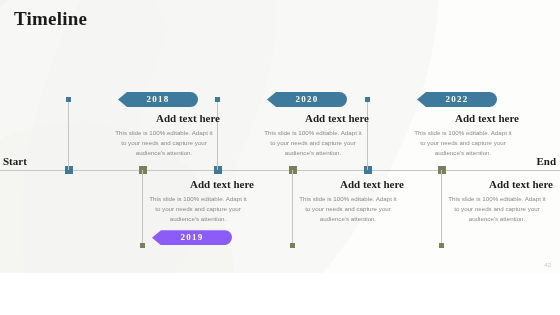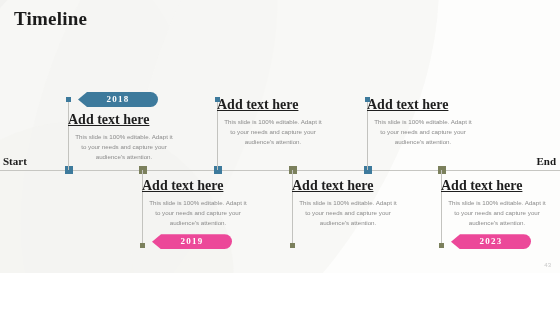--- a/index.html
+++ b/index.html
@@ -135,49 +135,48 @@
     height: 5px;
   }
   .stem-cap.blue { background: #3d7a9c; }
   .stem-cap.green { background: #7b805c; }
 
   
   .milestone {
     position: absolute;
     width: 112px;
   }
-  .milestone.top { top: 92px; }
+  .milestone.top { top: 92px; margin-left: 40px; }
   .milestone.bottom { top: 178px; }
 
   .badge {
     position: relative;
     height: 15px;
     line-height: 15px;
     text-align: center;
     font-family: "Liberation Serif", serif;
     font-weight: bold;
     font-size: 9px;
     letter-spacing: 1.2px;
     color: #ffffff;
     border-radius: 0 8px 8px 0;
     clip-path: polygon(0% 50%, 9px 0%, 100% 0%, 100% 100%, 9px 100%);
     width: 80px;
     margin-left: 10px;
   }
   .badge.blue { background: #3d7a9c; }
-  .badge.green { background: #ec4899; }
+  .badge.green { background: #8b5cf6; }
 
   .ms-heading {
-    text-align: left;
-    font-family: "Liberation Serif", serif;
-    font-weight: bold;
-    font-size: 14px;
+    text-align: right;
+    font-family: "Liberation Serif", serif;
+    font-weight: bold;
+    font-size: 11px;
     color: #1f1f1f;
     margin-top: 5px;
-    text-decoration: underline;
   }
   .ms-body {
     text-align: center;
     font-family: "Liberation Sans", sans-serif;
     font-size: 6.2px;
     line-height: 1.62;
     color: #8b8b8b;
     margin-top: 4px;
     padding: 0 6px;
   }
@@ -235,41 +234,42 @@
   <div class="stem-cap blue" style="left:365px; top:97px;"></div>
   <div class="stem-cap green" style="left:439px; top:243px;"></div>
 
   <div class="milestone top" style="left:68px;">
     <div class="badge blue">2018</div>
     <div class="ms-heading">Add text here</div>
     <div class="ms-body">This slide is 100% editable. Adapt it to your needs and capture your audience's attention.</div>
   </div>
 
   <div class="milestone top" style="left:217px;">
+    <div class="badge blue">2020</div>
     <div class="ms-heading">Add text here</div>
     <div class="ms-body">This slide is 100% editable. Adapt it to your needs and capture your audience's attention.</div>
   </div>
 
   <div class="milestone top" style="left:367px;">
+    <div class="badge blue">2022</div>
     <div class="ms-heading">Add text here</div>
     <div class="ms-body">This slide is 100% editable. Adapt it to your needs and capture your audience's attention.</div>
   </div>
 
   <div class="milestone bottom" style="left:142px;">
     <div class="ms-heading">Add text here</div>
     <div class="ms-body">This slide is 100% editable. Adapt it to your needs and capture your audience's attention.</div>
     <div class="badge green">2019</div>
   </div>
 
   <div class="milestone bottom" style="left:292px;">
     <div class="ms-heading">Add text here</div>
     <div class="ms-body">This slide is 100% editable. Adapt it to your needs and capture your audience's attention.</div>
   </div>
 
   <div class="milestone bottom" style="left:441px;">
     <div class="ms-heading">Add text here</div>
     <div class="ms-body">This slide is 100% editable. Adapt it to your needs and capture your audience's attention.</div>
-    <div class="badge green">2023</div>
   </div>
 
   <div id="page-number">43</div>
 
 </div>
 
 </body></html>

